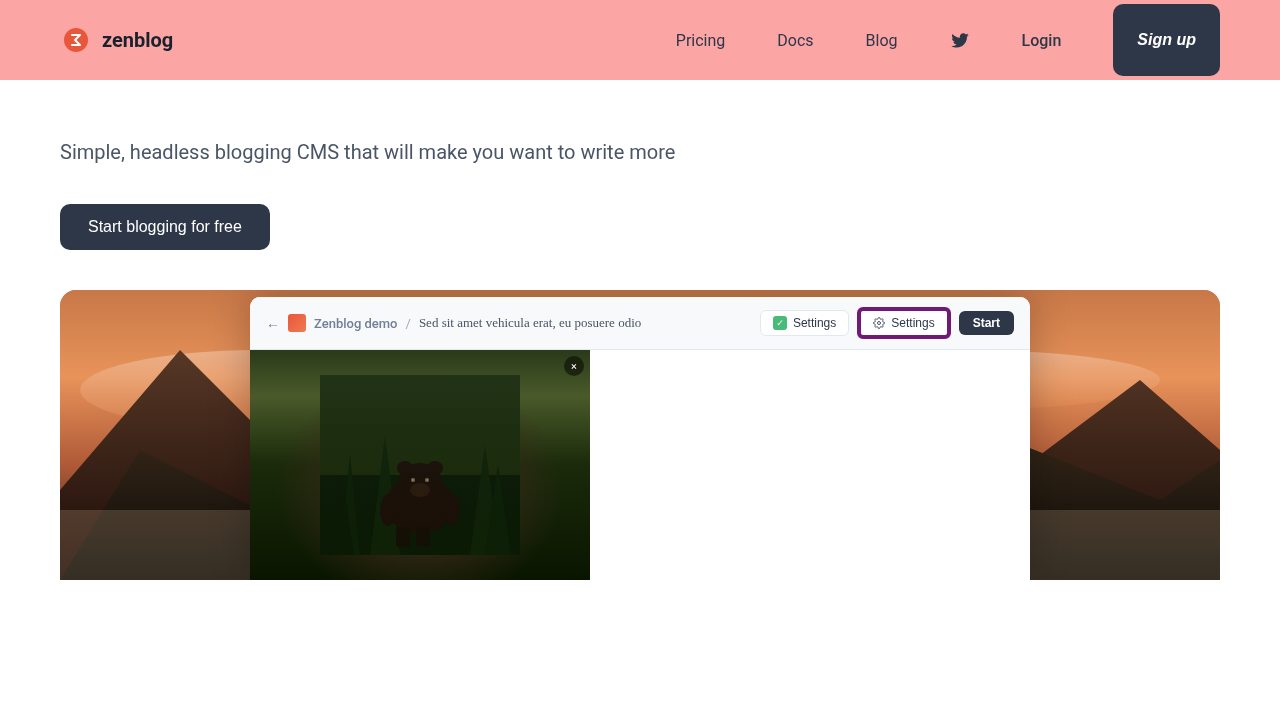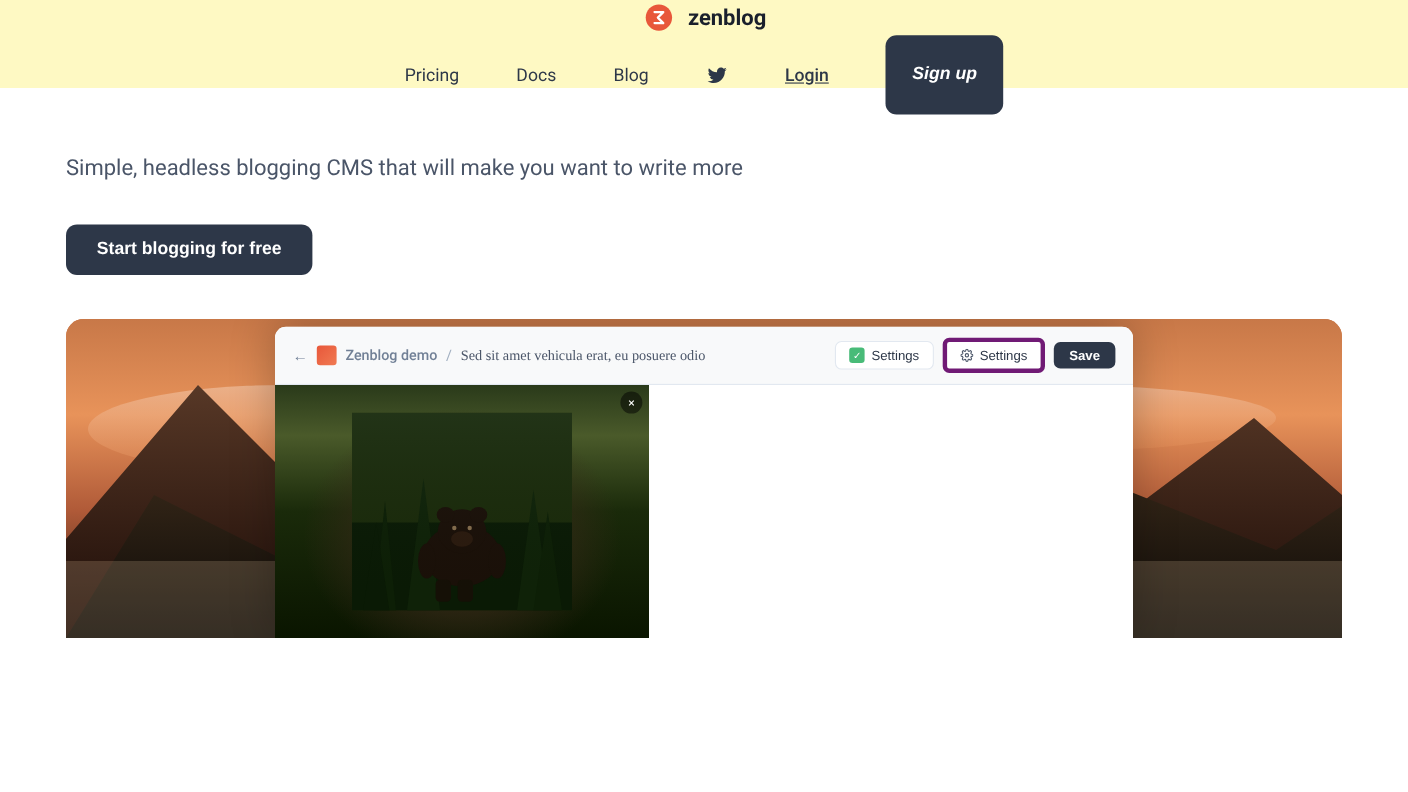--- a/index.html
+++ b/index.html
@@ -17,22 +17,21 @@
       overflow: hidden;
     }
 
     
     nav {
       display: flex;
       align-items: center;
       justify-content: space-between;
       padding: 0 60px;
       height: 80px;
-      background: #fef9c3;
-      flex-direction: column;
+      background: #fca5a5;
     }
 
     .logo-area {
       display: flex;
       align-items: center;
       gap: 10px;
       cursor: pointer;
     }
 
     .logo-icon {
@@ -65,21 +64,20 @@
       align-items: center;
       cursor: pointer;
       color: #2d3748;
     }
 
     .nav-login {
       font-size: 16px;
       color: #2d3748;
       font-weight: 500;
       cursor: pointer;
-      text-decoration: underline;
     }
 
     .nav-signup {
       background: #2d3748;
       color: #fff;
       padding: 27px 24px;
       border-radius: 10px;
       font-size: 16px;
       font-weight: 600;
       cursor: pointer;
@@ -108,21 +106,21 @@
       margin-bottom: 40px;
       max-width: 700px;
     }
 
     .cta-button {
       background: #2d3748;
       color: #fff;
       padding: 14px 28px;
       border-radius: 10px;
       font-size: 16px;
-      font-weight: 700;
+      font-weight: 400;
       cursor: pointer;
       border: none;
       display: inline-block;
     }
 
     
     .screenshot-wrapper {
       position: relative;
       margin: 0 60px;
       border-radius: 16px 16px 0 0;
@@ -410,21 +408,21 @@
           <div class="cms-check">✓</div>
           <span>Settings</span>
         </button>
         <button class="cms-settings-btn">
           <svg width="12" height="12" viewBox="0 0 24 24" fill="none" stroke="#4a5568" stroke-width="2">
             <circle cx="12" cy="12" r="3"></circle>
               <path d="M19.4 15a1.65 1.65 0 0 0 .33 1.82l.06.06a2 2 0 0 1-2.83 2.83l-.06-.06a1.65 1.65 0 0 0-1.82-.33 1.65 1.65 0 0 0-1 1.51V21a2 2 0 0 1-4 0v-.09A1.65 1.65 0 0 0 9 19.4a1.65 1.65 0 0 0-1.82.33l-.06.06a2 2 0 0 1-2.83-2.83l.06-.06A1.65 1.65 0 0 0 4.68 15a1.65 1.65 0 0 0-1.51-1H3a2 2 0 0 1 0-4h.09A1.65 1.65 0 0 0 4.6 9a1.65 1.65 0 0 0-.33-1.82l-.06-.06a2 2 0 0 1 2.83-2.83l.06.06A1.65 1.65 0 0 0 9 4.68a1.65 1.65 0 0 0 1-1.51V3a2 2 0 0 1 4 0v.09a1.65 1.65 0 0 0 1 1.51 1.65 1.65 0 0 0 1.82-.33l.06-.06a2 2 0 0 1 2.83 2.83l-.06.06A1.65 1.65 0 0 0 19.4 9a1.65 1.65 0 0 0 1.51 1H21a2 2 0 0 1 0 4h-.09a1.65 1.65 0 0 0-1.51 1z"></path>
           </svg>
           <span>Settings</span>
         </button>
-        <button class="cms-save-btn">Save</button>
+        <button class="cms-save-btn">Start</button>
       </div>
     </div>
 
     <div class="cms-content-area">
 
       <div class="cms-image-panel">
         <div class="close-button">×</div>
         <div class="bear-image">
           <svg width="200" height="180" viewBox="0 0 200 180" fill="none">
 

